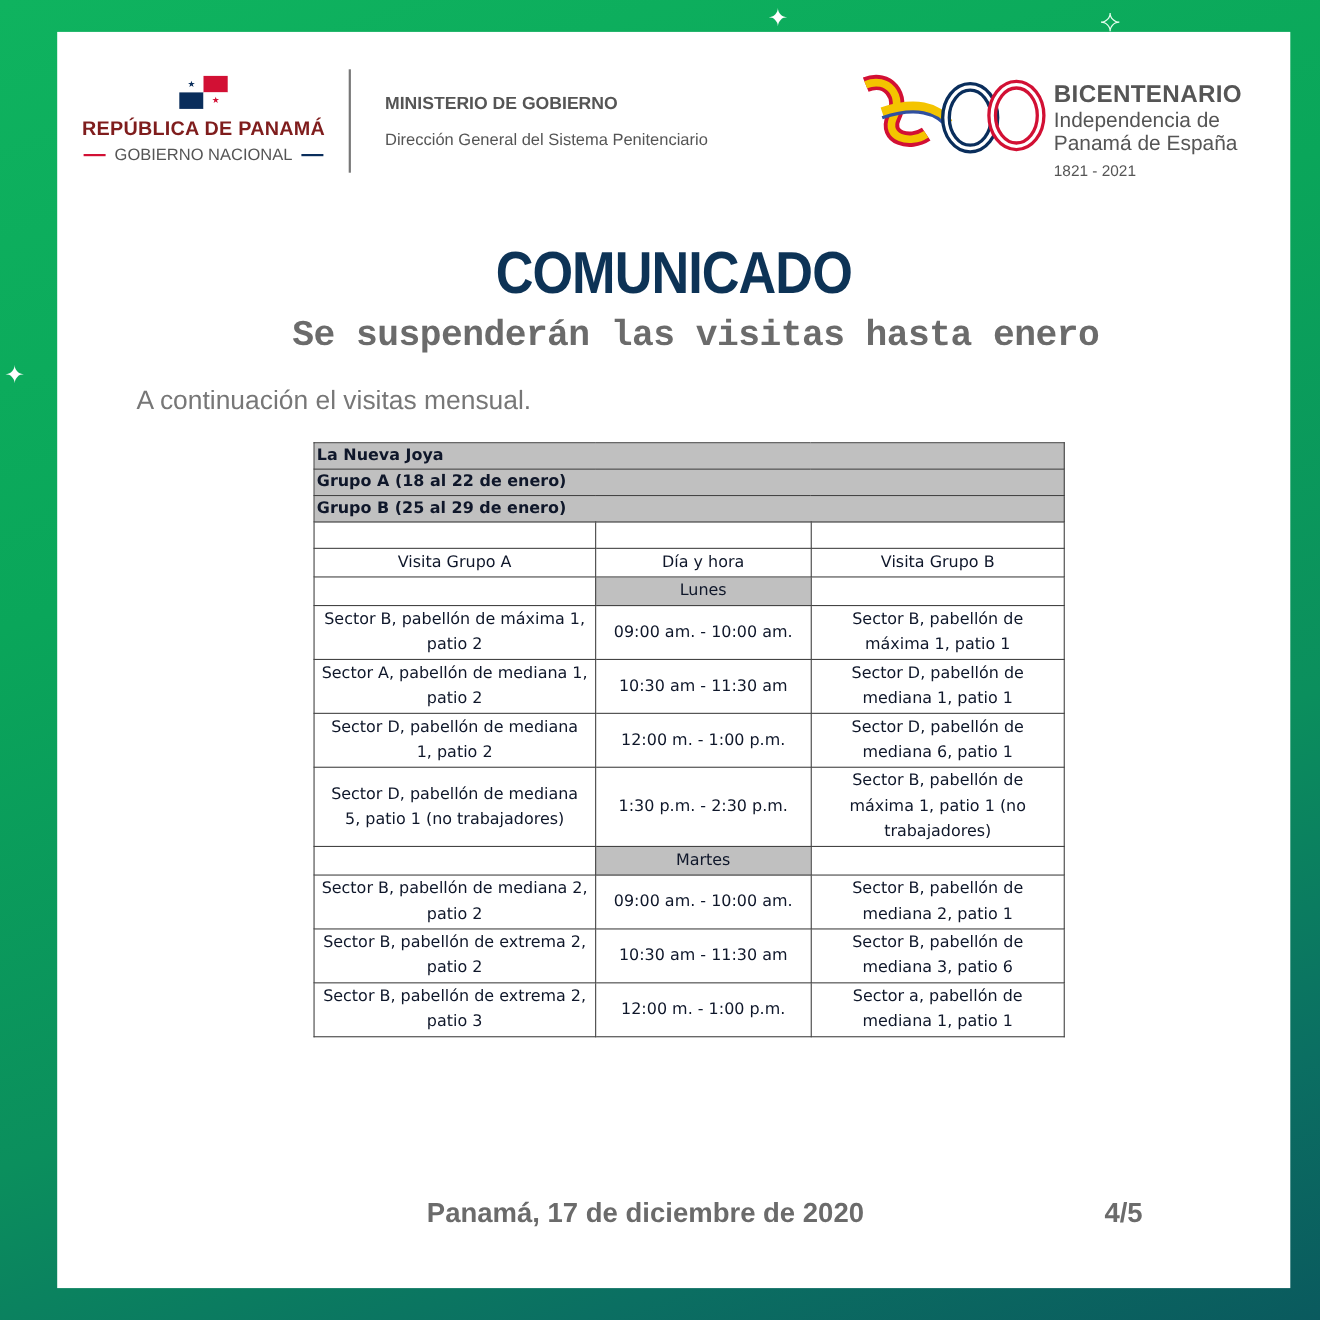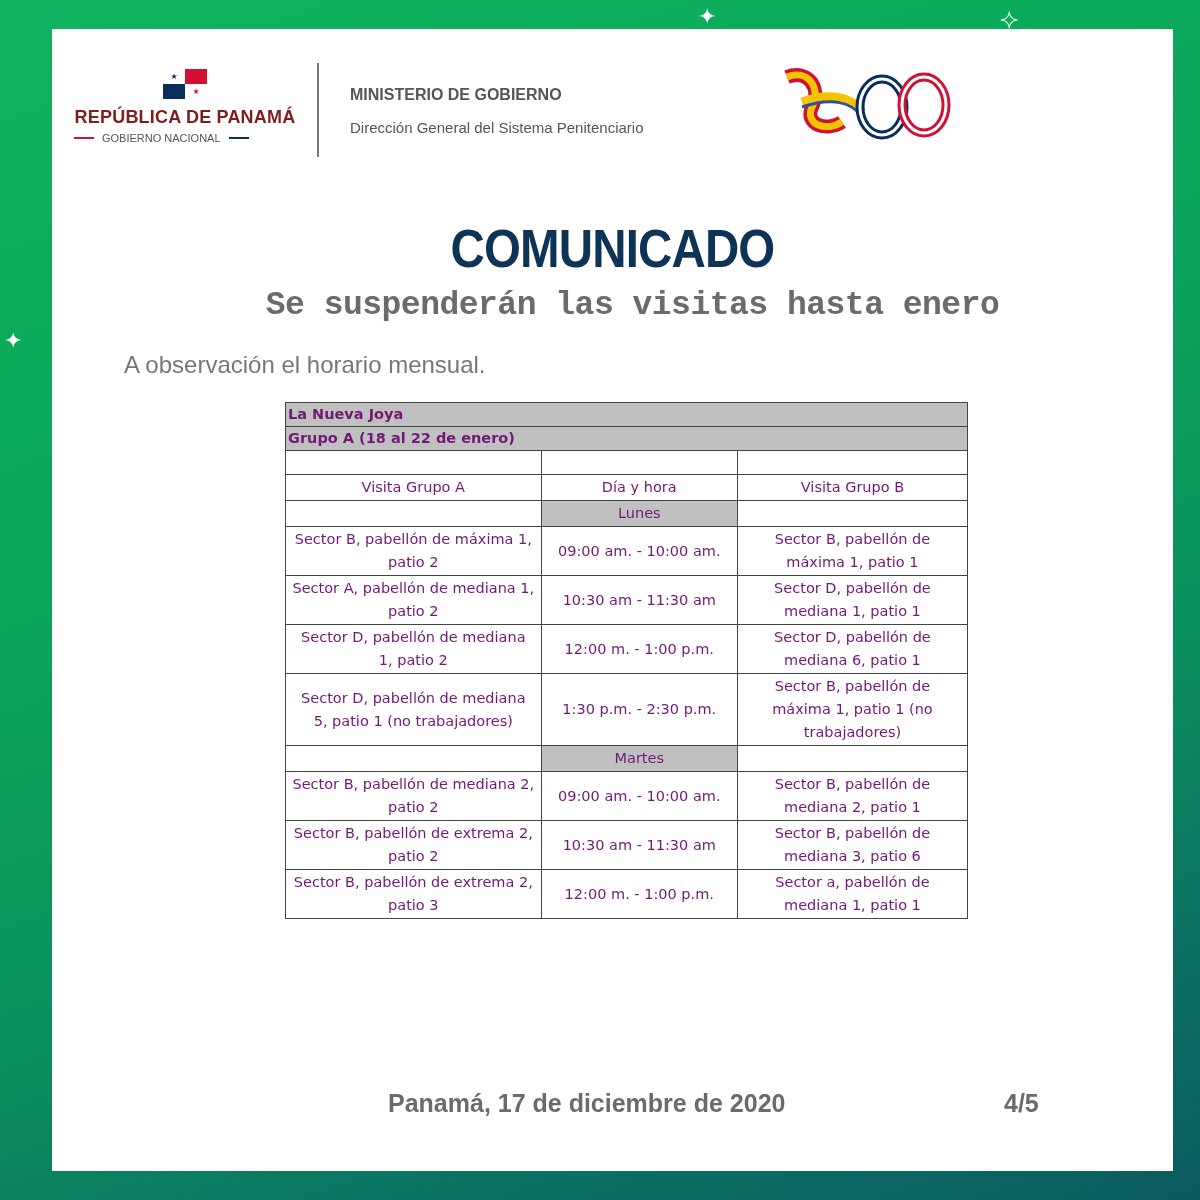--- a/index.html
+++ b/index.html
@@ -15,42 +15,42 @@
       background: #ffffff;
     }
     
     .rp-logo { position: absolute; left: 22px; top: 40px; width: 222px; text-align: center; }
     .flag { width: 44px; height: 30px; margin: 0 auto 8px; display: grid; grid-template-columns: 1fr 1fr; grid-template-rows: 1fr 1fr; }
     .flag div { display: flex; align-items: center; justify-content: center; font-size: 8px; }
     .flag .w { background: #fff; }
     .flag .r { background: #d21034; }
     .flag .b { background: #0a2e5c; }
     .rp-title { font-size: 18px; font-weight: bold; color: #7f1d1d; letter-spacing: 0.2px; }
-    .rp-sub { font-size: 11px; color: #555; margin-top: 4px; display: flex; align-items: center; gap: 8px; }
+    .rp-sub { font-size: 15px; color: #555; margin-top: 4px; display: flex; align-items: center; justify-content: center; gap: 8px; }
     .rp-sub .ln { width: 20px; height: 2px; display: inline-block; }
     .vdiv { position: absolute; left: 265px; top: 34px; width: 2px; height: 94px; background: #777; }
     .min { position: absolute; left: 298px; top: 57px; color: #555; }
     .min .t1 { font-size: 16px; font-weight: bold; }
     .min .t2 { font-size: 15px; margin-top: 15px; }
     .bic { position: absolute; left: 730px; top: 38px; width: 380px; height: 100px; }
     .bic svg { position: absolute; left: 0; top: 0; }
     .bic .txt { position: absolute; left: 176px; top: 6px; color: #555; }
     .bic .b1 { font-size: 22px; font-weight: bold; letter-spacing: 0.3px; }
     .bic .b2 { font-size: 19px; line-height: 21px; }
     .bic .b3 { font-size: 14px; margin-top: 6px; }
     
     .title {
       position: absolute; left: 0; right: 0; top: 188px; text-align: center;
       font-size: 54px; font-weight: bold; color: #0d3356; letter-spacing: -1px;
       transform: scaleX(0.88); font-family: "Liberation Sans Narrow", "Liberation Sans", sans-serif;
     }
     .subtitle { position: absolute; left: 0; right: 0; top: 258px; text-align: center; font-size: 33px; font-weight: bold; color: #6b6b6b; letter-spacing: -0.5px; padding-left: 40px; font-family: Liberation Mono, monospace; }
     .intro { position: absolute; left: 72px; top: 322px; font-size: 24px; color: #777; }
     
-    .tbl { position: absolute; left: 233px; top: 373px; width: 683px; border-collapse: collapse; font-family: "DejaVu Sans", sans-serif; font-size: 14.5px; color: #701a75; }
+    .tbl { position: absolute; left: 233px; top: 373px; width: 683px; border-collapse: collapse; font-family: "DejaVu Sans", sans-serif; font-size: 14.5px; color: #0f172a; }
     .tbl td { border: 1.5px solid #444; padding: 1px 3px; text-align: center; line-height: 23px; vertical-align: middle; }
     .tbl .hdr td { background: #c0c0c0; text-align: left; font-weight: bold; height: 21px; padding: 0 2px; }
     .tbl .gray { background: #c0c0c0; }
     .tbl .blank td { height: 21px; }
     .tbl .day td { height: 21px; }
     .c1 { width: 250px; } .c2 { width: 192px; } .c3 { width: 225px; }
     
     .date { position: absolute; left: 336px; top: 1060px; font-size: 25px; font-weight: bold; color: #6b6b6b; }
     .page { position: absolute; left: 952px; top: 1060px; font-size: 25px; font-weight: bold; color: #6b6b6b; }
   </style>
@@ -89,38 +89,47 @@
     <svg width="175" height="80" viewBox="0 0 175 80">
       <path d="M5 10 C25 2, 40 20, 30 40 C22 58, 45 65, 60 55" stroke="#d21034" stroke-width="14" fill="none"></path>
       <path d="M5 10 C25 2, 40 20, 30 40 C22 58, 45 65, 60 55" stroke="#f4c400" stroke-width="7" fill="none"></path>
       <path d="M20 35 C50 25, 70 30, 80 45" stroke="#f4c400" stroke-width="9" fill="none"></path>
       <path d="M20 40 C50 30, 70 35, 80 50" stroke="#3050a0" stroke-width="3" fill="none"></path>
       <ellipse cx="100" cy="40" rx="22" ry="28" stroke="#0a2e5c" stroke-width="9" fill="none"></ellipse>
       <ellipse cx="100" cy="40" rx="22" ry="28" stroke="#ffffff" stroke-width="3" fill="none"></ellipse>
       <ellipse cx="142" cy="38" rx="22" ry="28" stroke="#d21034" stroke-width="9" fill="none"></ellipse>
       <ellipse cx="142" cy="38" rx="22" ry="28" stroke="#ffffff" stroke-width="3" fill="none"></ellipse>
     </svg>
+    <div class="txt">
+      <div class="b1">BICENTENARIO</div>
+      <div class="b2">Independencia de</div>
+      <div class="b2">Panamá de España</div>
+      <div class="b3">1821 - 2021</div>
+    </div>
   </div>
 
   <div class="title">COMUNICADO</div>
   <div class="subtitle">Se suspenderán las visitas hasta enero</div>
-  <div class="intro">A observación el horario mensual.</div>
+  <div class="intro">A continuación el visitas mensual.</div>
 
   <table class="tbl">
     <colgroup>
         <col class="c1">
         <col class="c2">
         <col class="c3">
       </colgroup>
     <tbody>
         <tr class="hdr">
           <td colspan="3">La Nueva Joya</td>
         </tr>
     <tr class="hdr">
           <td colspan="3">Grupo A (18 al 22 de enero)</td>
+        </tr>
+    <tr class="hdr">
+          <td colspan="3">Grupo B (25 al 29 de enero)</td>
         </tr>
     <tr class="blank">
           <td></td>
           <td></td>
           <td></td>
         </tr>
     <tr>
       <td>Visita  Grupo A</td>
       <td>Día y hora</td>
       <td>Visita Grupo B</td>

